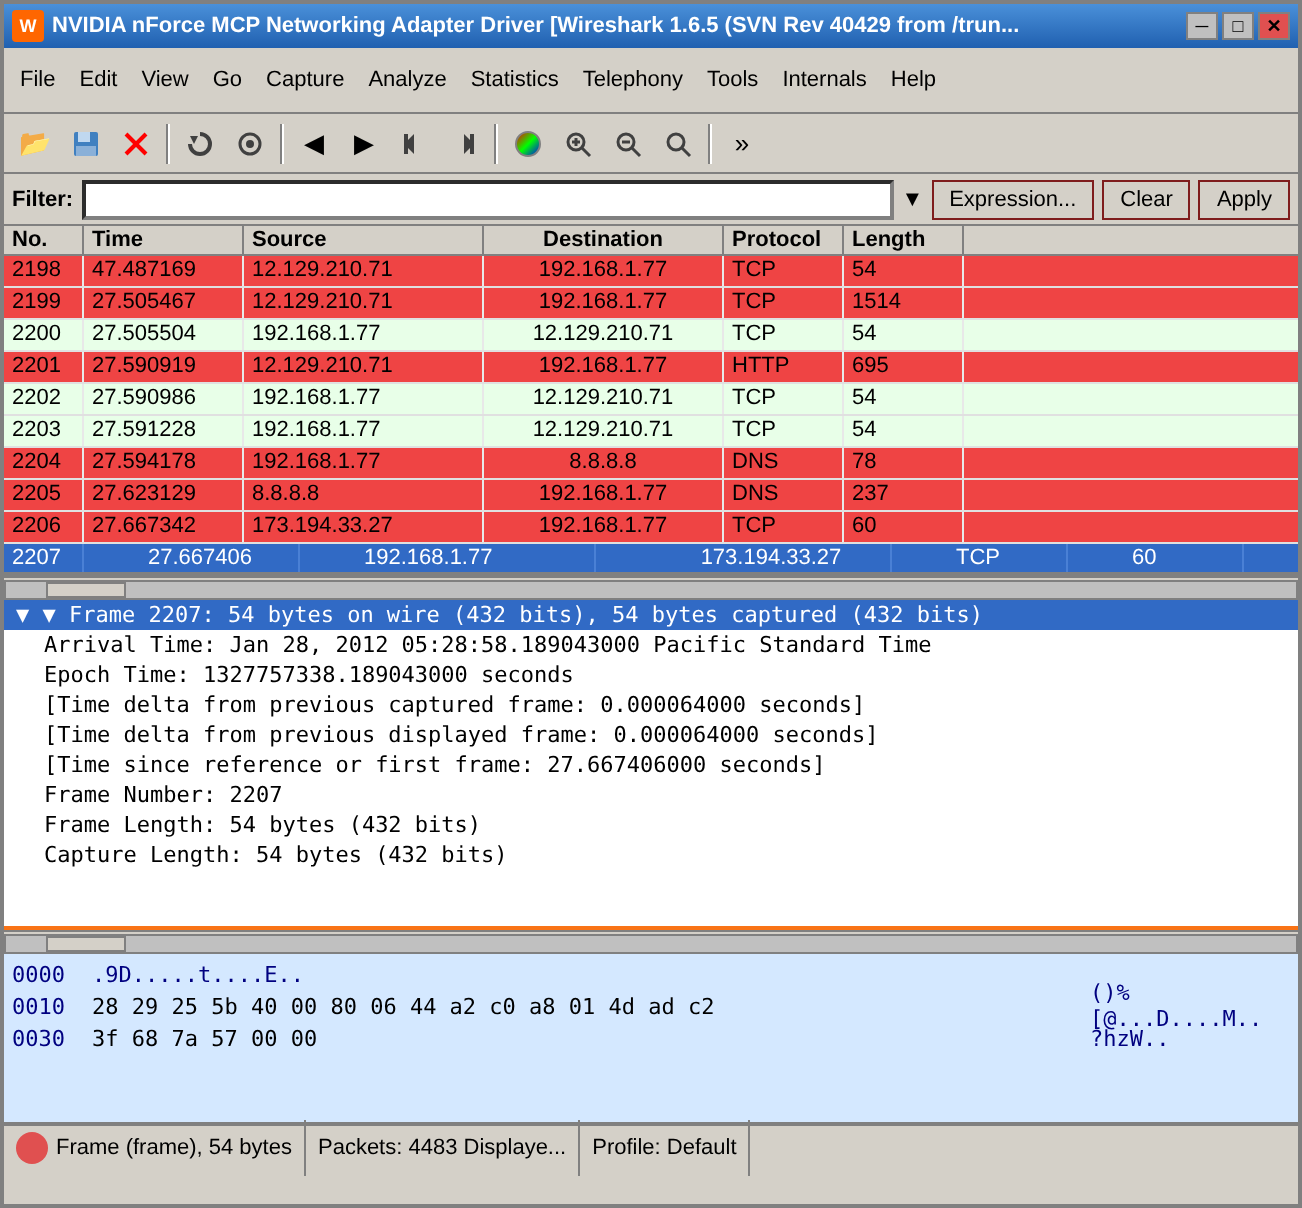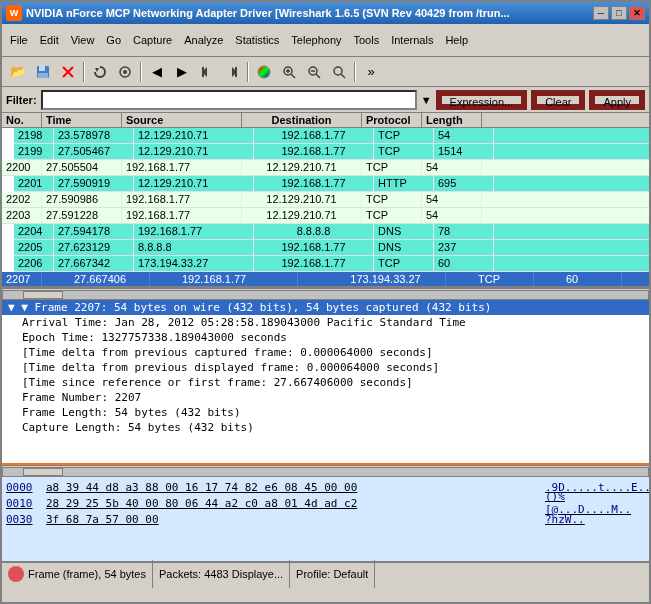--- a/index.html
+++ b/index.html
@@ -104,21 +104,21 @@
       height: 20px;
       border: 2px inset #808080;
       background: white;
       font-size: 11px;
       padding: 0 2px;
     }
     .filter-btn {
       height: 20px;
       padding: 0 8px;
       background: #d4d0c8;
-      border: 6px solid #7f1d1d;
+      border: 1px solid #7f1d1d;
       cursor: pointer;
       font-size: 11px;
     }
 
     
     #packet-list {
       background: white;
       height: 175px;
       overflow-x: auto;
       overflow-y: auto;
@@ -133,21 +133,21 @@
       font-size: 11px;
     }
     .packet-header .col { padding: 1px 4px; border-right: 1px solid #808080; }
     .packet-row {
       display: flex;
       font-size: 11px;
       border-bottom: 1px solid #e0e0e0;
       min-height: 16px;
     }
     .packet-row .col { padding: 1px 4px; border-right: 1px solid #e8e8e8; overflow: hidden; white-space: nowrap; }
-    .packet-row.green { background: #5eead4; margin-left: 12px; }
+    .packet-row.green { background: #ef4444; }
     .packet-row.light-green { background: #e8ffe8; }
     .packet-row.selected { background: #316ac5; color: white; gap: 28px; }
     .packet-row.selected .col { border-right-color: #4a80d5; }
     .col-no { width: 40px; }
     .col-time { width: 80px; }
     .col-source { width: 120px; }
     .col-dest { width: 120px; text-align: center; }
     .col-proto { width: 60px; }
     .col-length { width: 60px; }
 
@@ -203,21 +203,20 @@
       font-size: 11px;
       padding: 2px 4px;
       overflow: hidden;
       border-bottom: 1px solid #808080;
     }
     .hex-row {
       display: flex;
       gap: 8px;
       height: 16px;
       align-items: center;
-      text-decoration: underline;
     }
     .hex-offset { color: #000080; width: 32px; }
     .hex-bytes { flex: 1; color: #000000; }
     .hex-ascii { color: #000080; width: 100px; }
 
     
     #status-bar {
       background: #d4d0c8;
       height: 22px;
       display: flex;
@@ -367,21 +366,21 @@
     <div class="col col-time">Time</div>
     <div class="col col-source">Source</div>
     <div class="col col-dest">Destination</div>
     <div class="col col-proto">Protocol</div>
     <div class="col col-length">Length</div>
   </div>
 
   <div id="packet-rows">
       <div class="packet-row green">
     <div class="col col-no">2198</div>
-    <div class="col col-time">23.578978</div>
+    <div class="col col-time">47.487169</div>
     <div class="col col-source">12.129.210.71</div>
     <div class="col col-dest">192.168.1.77</div>
     <div class="col col-proto">TCP</div>
     <div class="col col-length">54</div>
   </div>
       <div class="packet-row green">
     <div class="col col-no">2199</div>
     <div class="col col-time">27.505467</div>
     <div class="col col-source">12.129.210.71</div>
     <div class="col col-dest">192.168.1.77</div>
@@ -478,21 +477,20 @@
 <div class="h-scroll-bar">
   <div class="h-scroll-inner">
     <div class="h-scroll-thumb"></div>
   </div>
 </div>
 
 <div id="hex-pane">
   <div id="hex-rows">
       <div class="hex-row">
     <span class="hex-offset">0000</span>
-    <span class="hex-bytes">a8 39 44 d8 a3 88 00 16  17 74 82 e6 08 45 00 00</span>
     <span class="hex-ascii">.9D.....t....E..</span>
   </div>
       <div class="hex-row">
     <span class="hex-offset">0010</span>
     <span class="hex-bytes">28 29 25 5b 40 00 80 06  44 a2 c0 a8 01 4d ad c2</span>
     <span class="hex-ascii">()%[@...D....M..</span>
   </div>
       <div class="hex-row">
     <span class="hex-offset">0030</span>
     <span class="hex-bytes">3f 68 7a 57 00 00</span>

